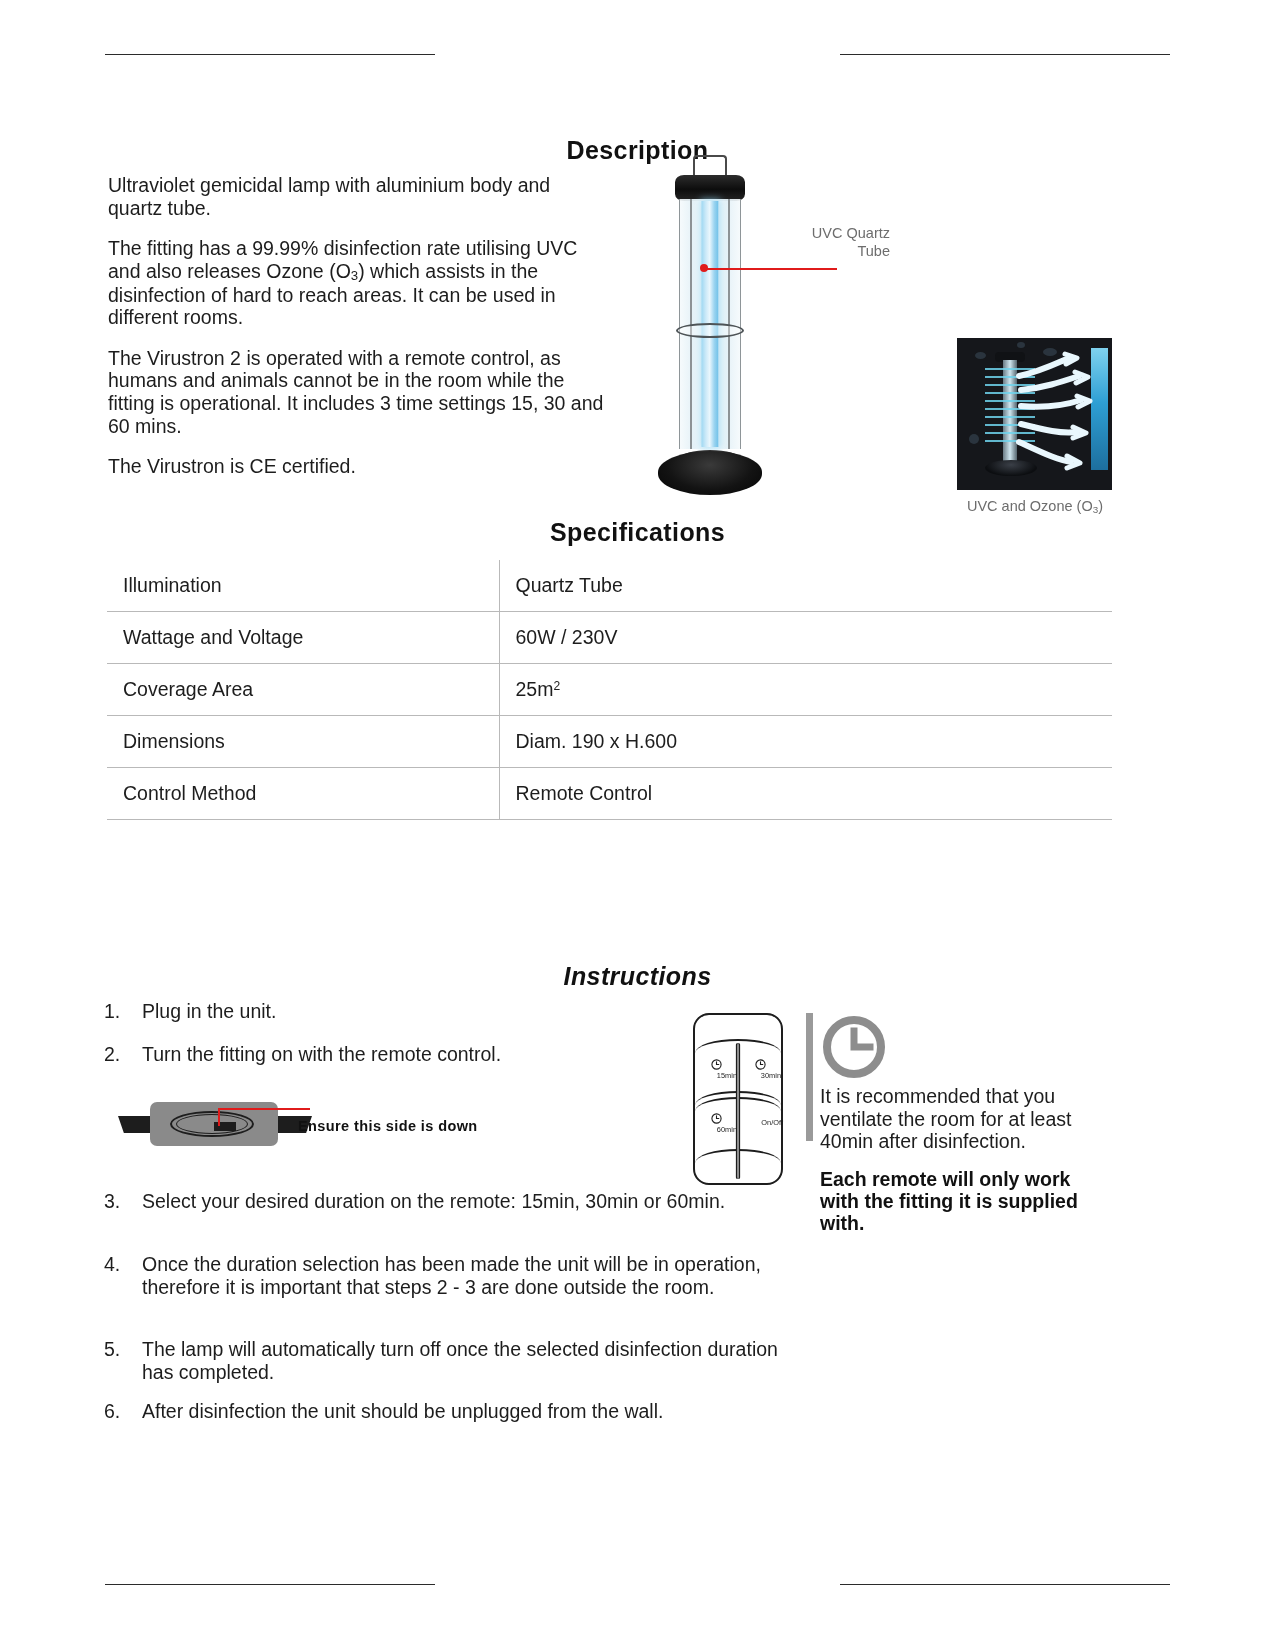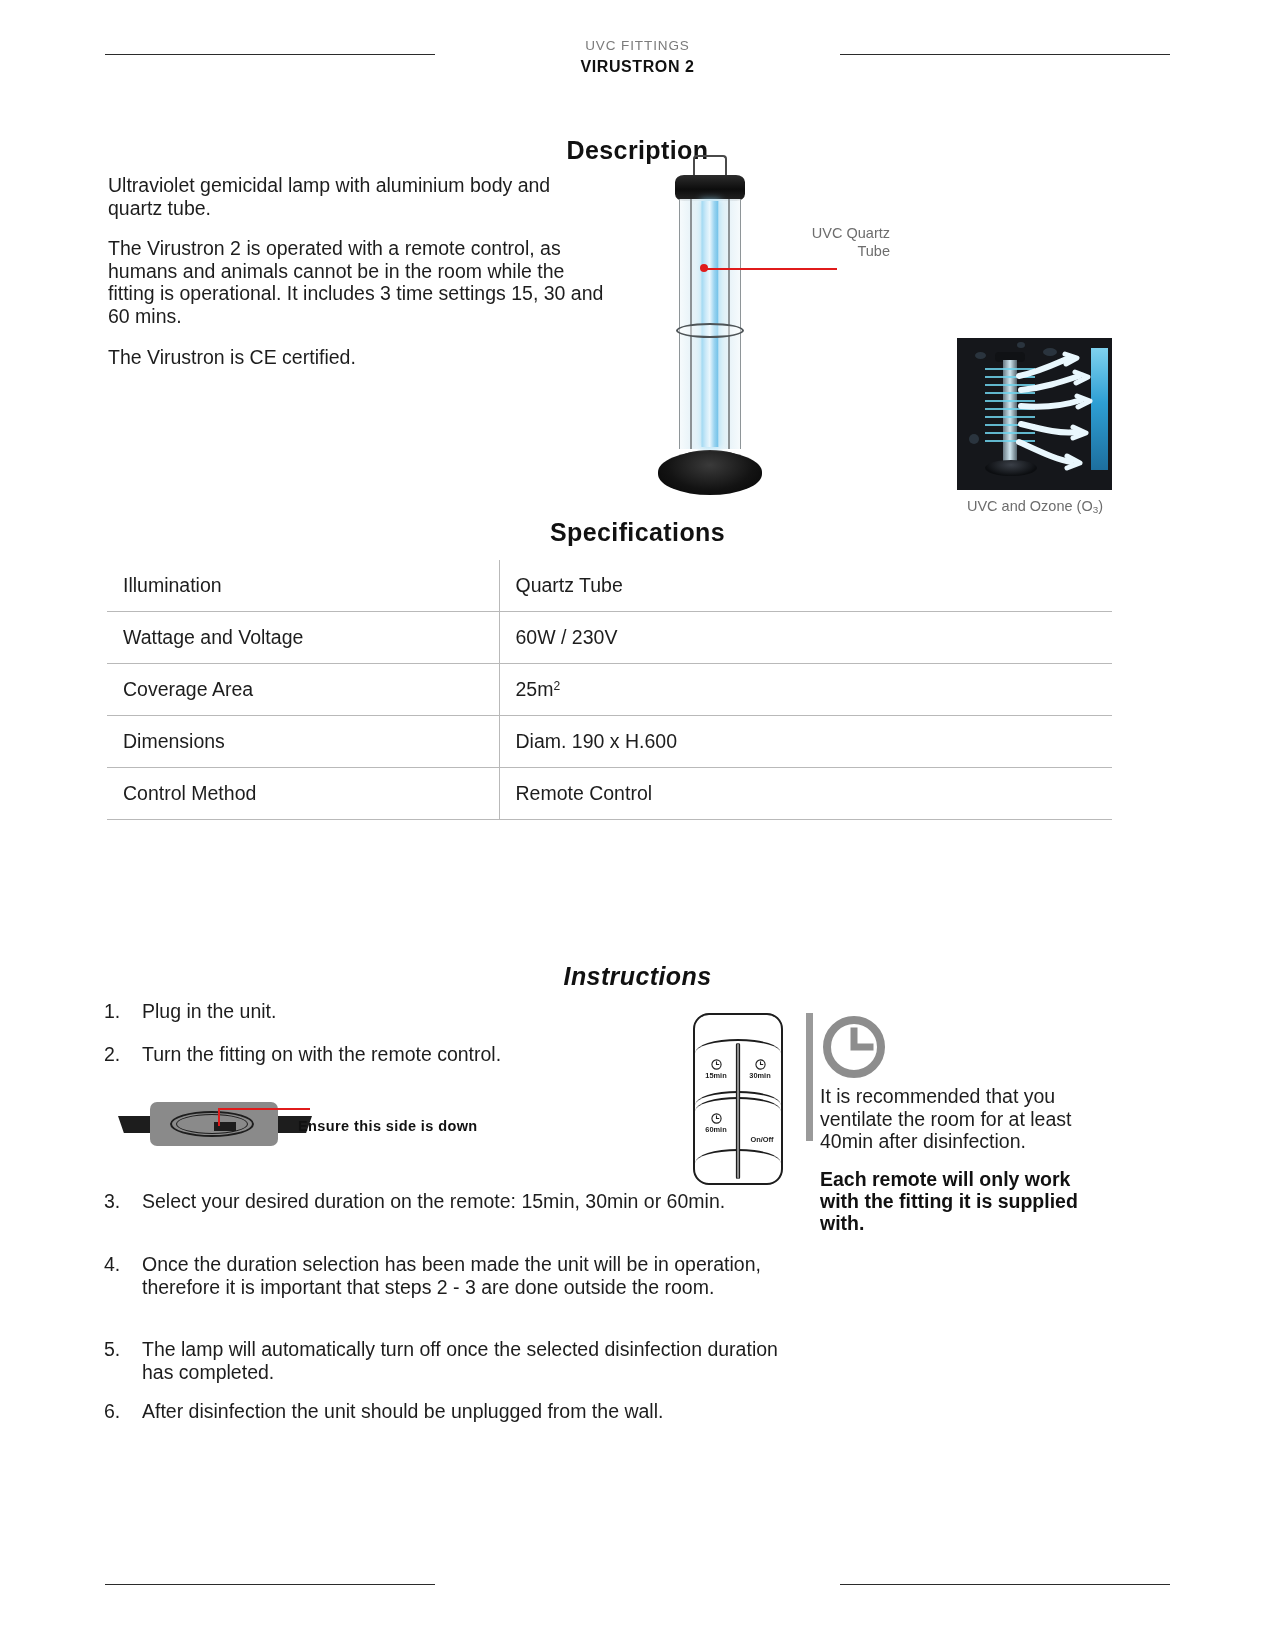--- a/index.html
+++ b/index.html
@@ -410,35 +410,35 @@
     border-top: 2.4px solid #1d1d1d;
     border-radius: 50% / 100% 100% 0 0;
   }
   .rc1 { top: 26px; }
   .rc2 { top: 78px; }
   .rc2b { top: 84px; }
   .rc3 { top: 136px; }
   .remote-btn {
     position: absolute;
     width: 42px;
-    text-align: center;
+    text-align: right;
     font-size: 7.4px;
-    font-weight: bold;
+    font-weight: normal;
     color: #1d1d1d;
     line-height: 1;
   }
   .remote-btn .clk {
     display: block;
     margin: 0 auto 2px auto;
     width: 11px; height: 11px;
   }
   .btn-15 { left: 2px;  top: 46px; }
   .btn-30 { right: 2px; top: 46px; }
   .btn-60 { left: 2px;  top: 100px; }
-  .btn-onoff { right: 0px; top: 106px; margin-top: 17px; }
+  .btn-onoff { right: 0px; top: 106px; }
 
   
   .grey-bar {
     position: absolute;
     left: 806px;
     top: 1013px;
     width: 7px;
     height: 128px;
     background: #9a9a9a;
   }
@@ -468,30 +468,27 @@
     line-height: 1.14;
     color: #111;
   }
 </style>
 </head>
 <body>
 
 <div class="page-header">
   <div class="hdr-rule left"></div>
   <div class="hdr-rule right"></div>
-  <div class="hdr-center">
-    <div class="hdr-sub">UVC FITTINGS</div>
-    <div class="hdr-title">VIRUSTRON 2</div>
-  </div>
 </div>
 
 <div class="section-heading" id="heading-description">Description</div>
 
 <div class="desc-text">
   <p>Ultraviolet gemicidal lamp with aluminium body and quartz tube.</p>
+  <p><span>The fitting has a 99.99% disinfection rate utilising UVC and also releases Ozone (O</span><sub class="o3">3</sub><span>) which assists in the disinfection of hard to reach areas. It can be used in different rooms.</span></p>
   <p>The Virustron 2 is operated with a remote control, as humans and animals cannot be in the room while the fitting is operational. It includes 3 time settings 15, 30 and 60 mins.</p>
   <p>The Virustron is CE certified.</p>
 </div>
 
 <div class="lamp-figure">
   <div class="lamp-handle"></div>
   <div class="lamp-cap"></div>
   <div class="lamp-body">
     <div class="lamp-glass"></div>
     <div class="lamp-rod r1"></div>

